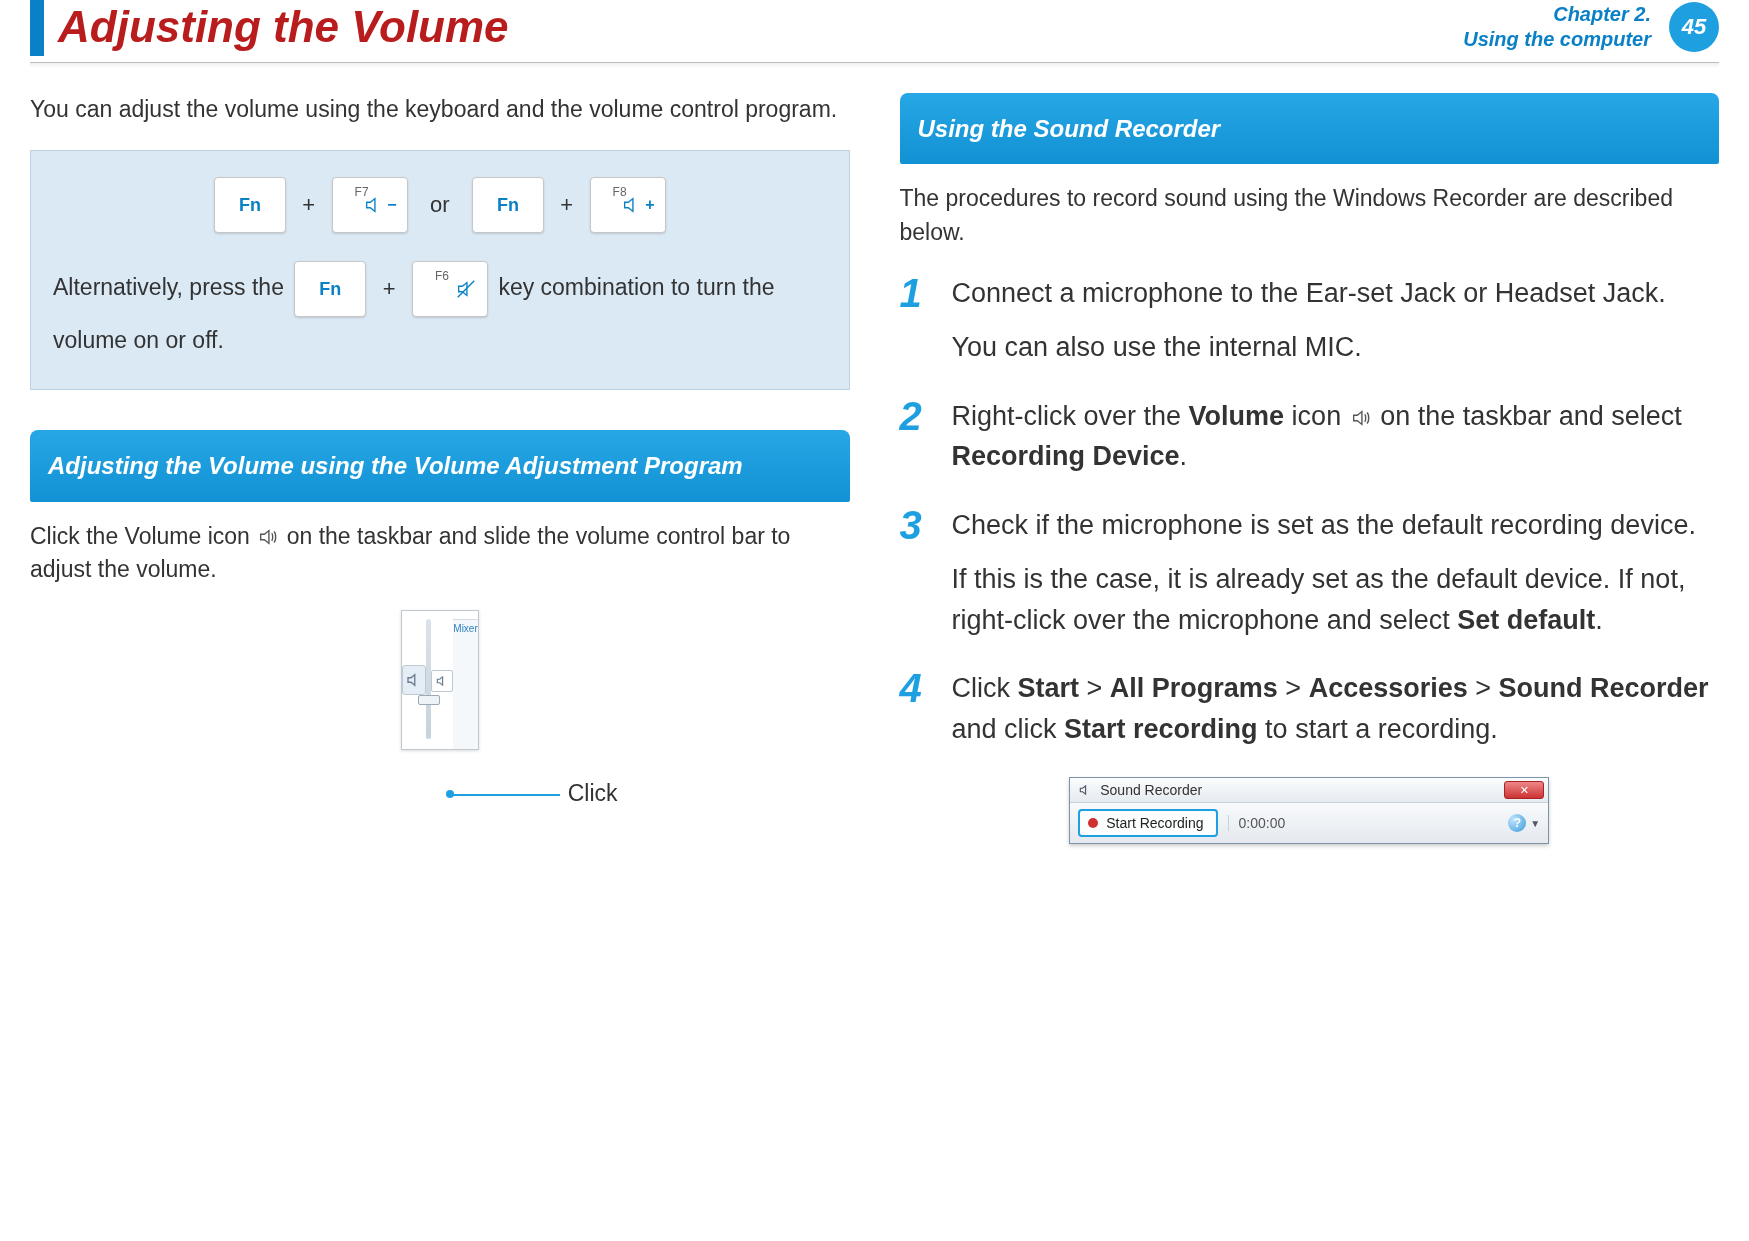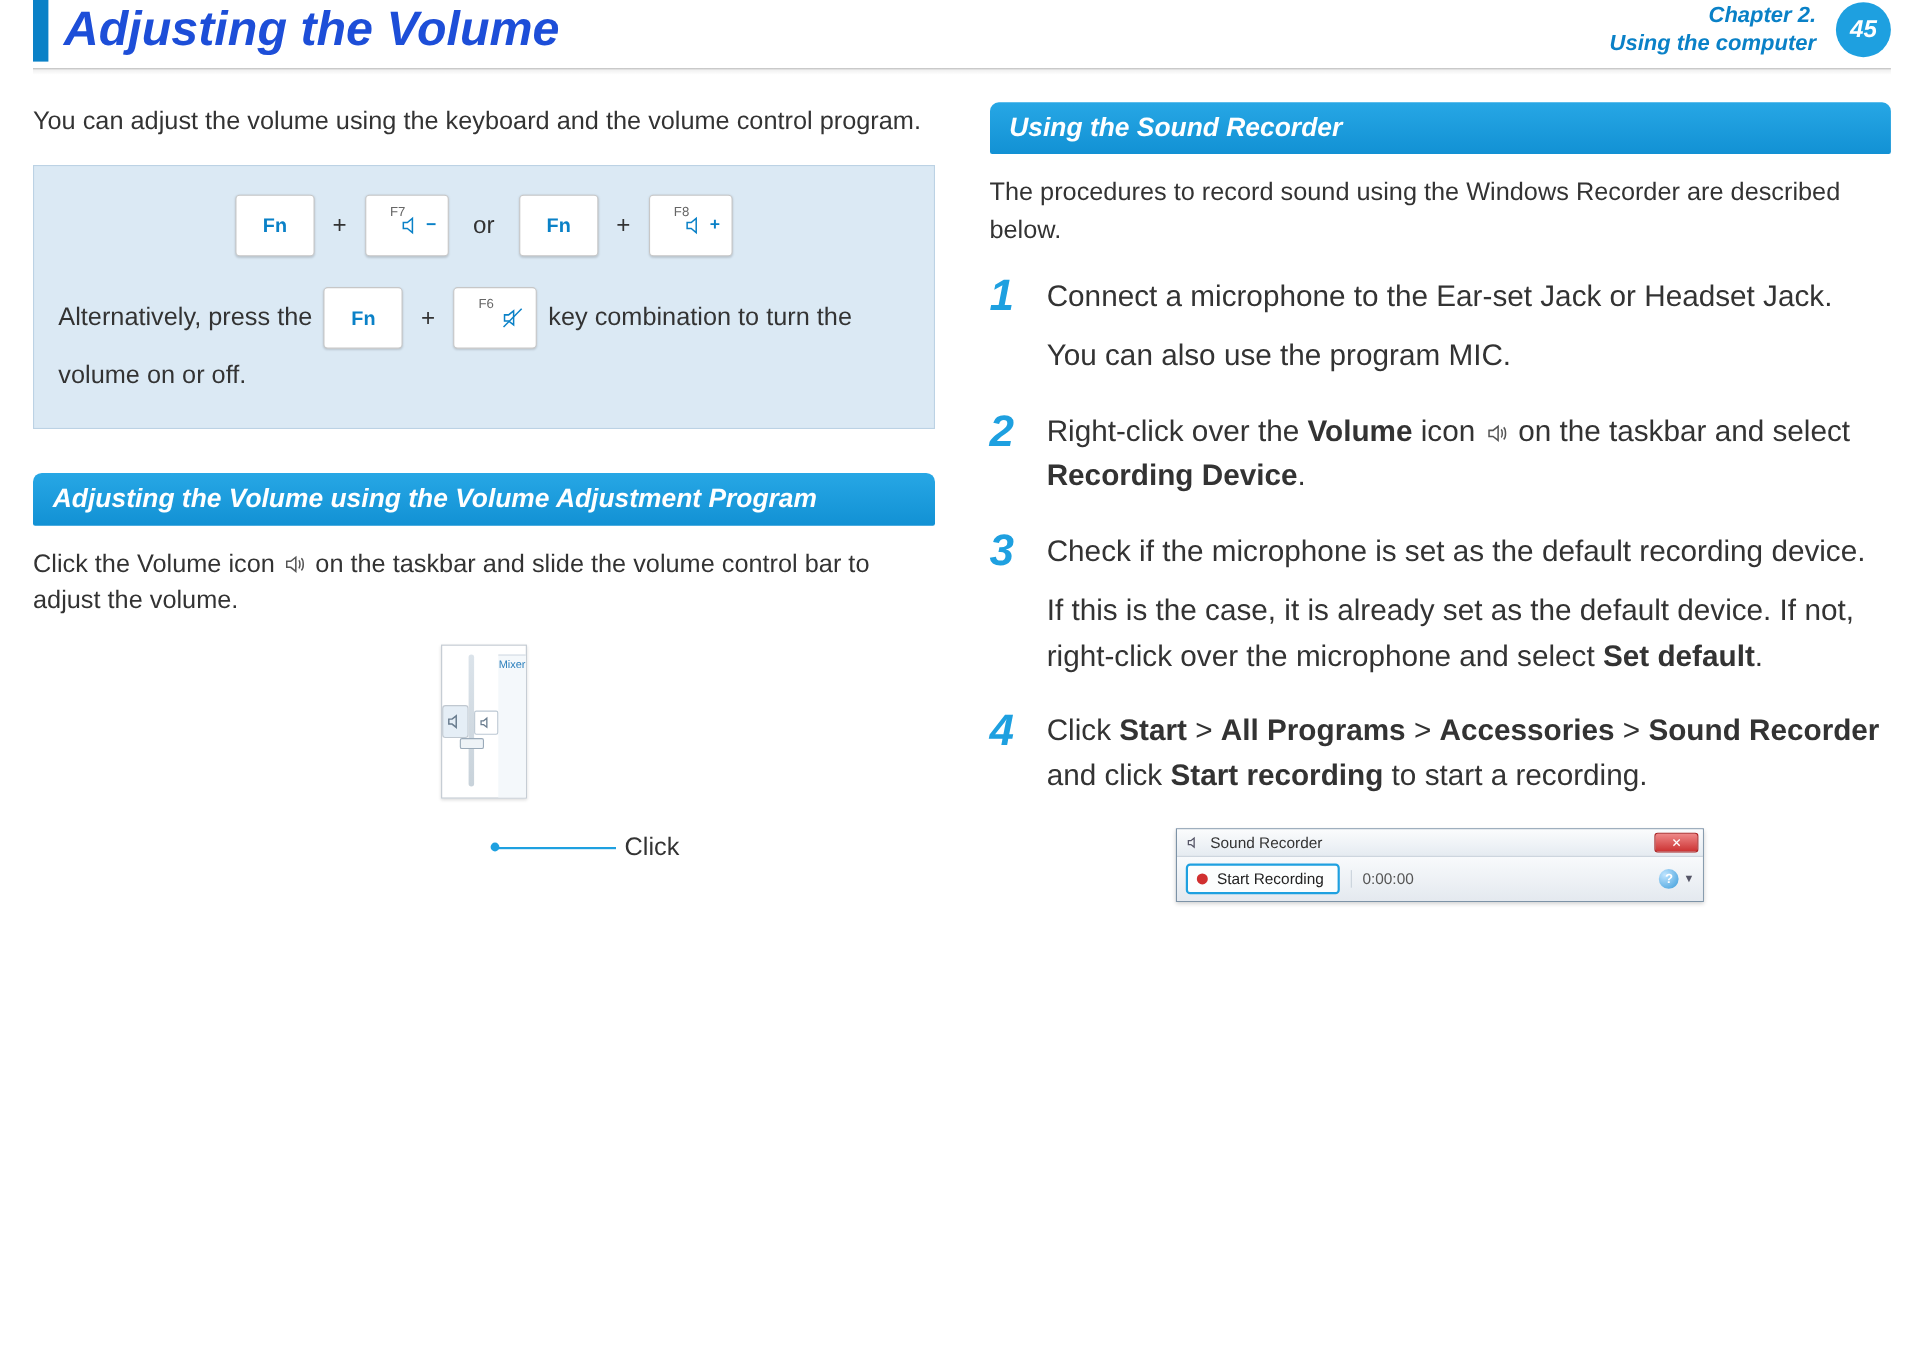--- a/index.html
+++ b/index.html
@@ -35,21 +35,21 @@
   }
   .title-bar {
     width: 14px;
     height: 56px;
     background: #0a81c7;
   }
   .page-title {
     font-size: 44px;
     font-weight: 700;
     font-style: italic;
-    color: #1d4ed8;
+    color: #b91c1c;
     margin: 0 0 4px 0;
   }
   .header-right {
     display: flex;
     align-items: center;
     gap: 18px;
     padding-bottom: 4px;
   }
   .chapter-text {
     text-align: right;
@@ -86,21 +86,21 @@
     color: #333;
     line-height: 1.45;
     margin: 0 0 24px 0;
   }
   .section-head {
     background: linear-gradient(to bottom, #27a7e5, #1291d4);
     color: #fff;
     font-weight: 700;
     font-style: italic;
     font-size: 24px;
-    padding: 8px 18px;
+    padding: 20px 18px;
     border-radius: 8px 8px 2px 2px;
     margin: 40px 0 18px 0;
     line-height: 1.3;
   }
   .key-panel {
     background: #dbe9f4;
     border: 1px solid #bcd2e4;
     padding: 26px 22px;
     font-size: 23px;
     color: #333;
@@ -431,21 +431,21 @@
     <div class="col">
       <div class="section-head" style="margin-top:0">Using the Sound Recorder</div>
       <p class="body-text">The procedures to record sound using the Windows Recorder are described below.</p>
 
       <div class="steps">
 
         <div class="step">
           <div class="step-num">1</div>
           <div class="step-body">
             <div>Connect a microphone to the Ear-set Jack or Headset Jack.</div>
-            <div class="sub">You can also use the program MIC.</div>
+            <div class="sub">You can also use the internal MIC.</div>
           </div>
         </div>
 
         <div class="step">
           <div class="step-num">2</div>
           <div class="step-body">
             <span>Right-click over the </span><span class="bold">Volume</span><span> icon </span><span class="inline-icon">
               <svg class="speaker-svg" viewBox="0 0 24 24">
                 <path fill="none" stroke="#555" stroke-width="1.5" d="M4 9v6h4l5 4V5l-5 4H4z"></path>
                 <path fill="none" stroke="#555" stroke-width="1.5" d="M16 8c1.5 1.2 1.5 6.8 0 8"></path>

